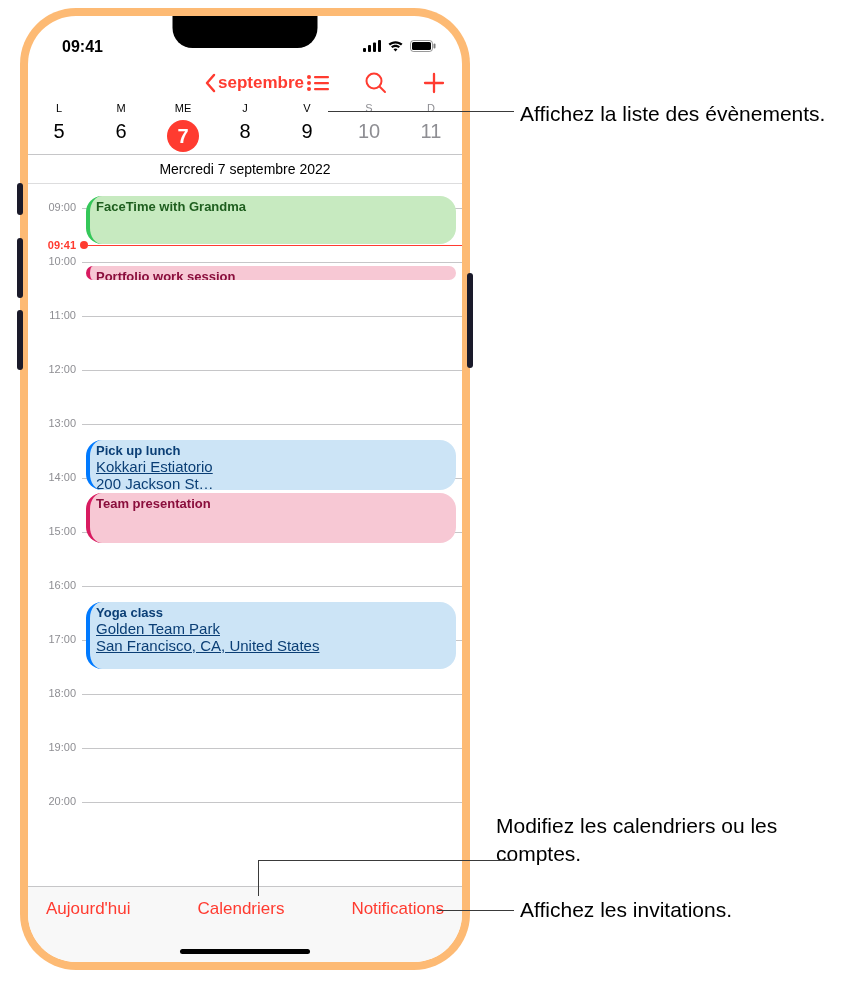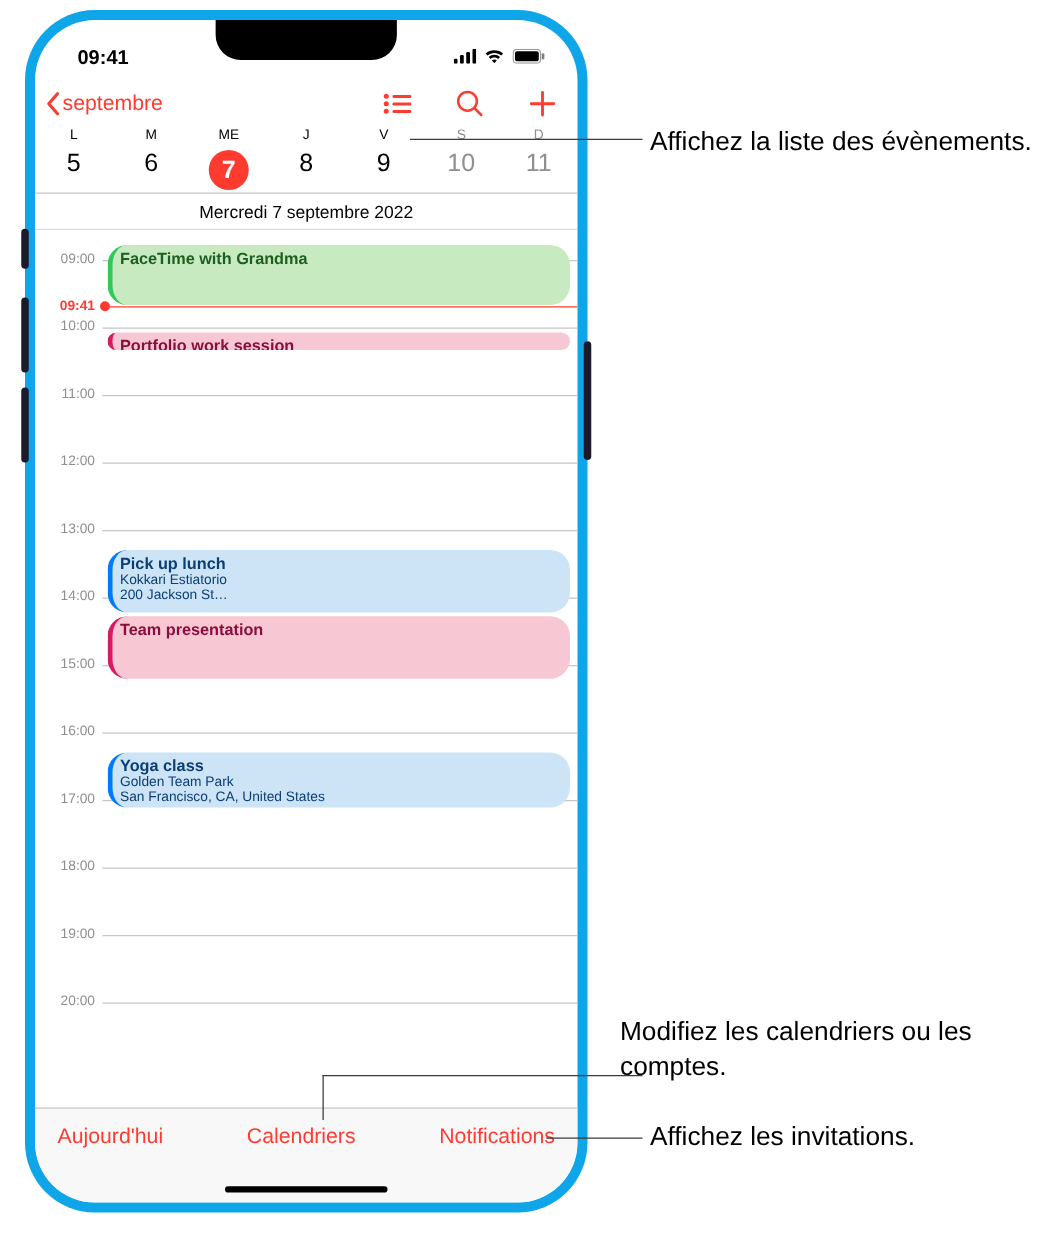--- a/index.html
+++ b/index.html
@@ -10,21 +10,21 @@
   width: 841px;
   height: 993px;
   position: relative;
 }
 .phone-frame {
   position: absolute;
   left: 20px;
   top: 8px;
   width: 450px;
   height: 962px;
-  background: #0ea5e9;
+  background: #fdba74;
   border-radius: 56px;
   padding: 8px;
   box-sizing: border-box;
 }
 .phone-screen {
   width: 100%;
   height: 100%;
   background: #fff;
   border-radius: 48px;
   overflow: hidden;
@@ -58,22 +58,23 @@
   padding: 14px 26px 0 34px;
   height: 34px;
   font-size: 16px;
   font-weight: 600;
 }
 .status-right { display: flex; gap: 6px; align-items: center; }
 
 .nav-bar {
   display: flex;
   align-items: center;
-  justify-content: space-between;
+  justify-content: flex-end;
   padding: 8px 14px 4px 8px;
+  font-weight: bold;
 }
 .back-btn {
   display: flex;
   align-items: center;
   color: #ff3b30;
   font-size: 17px;
   gap: 2px;
 }
 .nav-icons {
   display: flex;
@@ -181,21 +182,21 @@
   left: 58px;
   right: 6px;
   border-radius: 16px;
   padding: 3px 6px;
   box-sizing: border-box;
   border-left-width: 4px;
   border-left-style: solid;
   overflow: hidden;
 }
 .event-title { font-size: 13px; font-weight: 600; }
-.event-sub { font-size: 11px; }
+.event-sub { font-size: 15px; text-decoration: underline; }
 .ev-green { background: #c7eac0; border-left-color: #34c759; color: #1e5e1e; }
 .ev-pink  { background: #f7c8d4; border-left-color: #d81b60; color: #8a0e3c; }
 .ev-blue  { background: #cce4f6; border-left-color: #007aff; color: #0a3e75; }
 
 .toolbar {
   position: absolute;
   bottom: 0;
   left: 0;
   right: 0;
   height: 76px;
@@ -397,21 +398,21 @@
           <div class="event-title">Portfolio work session</div>
         </div>
         <div class="event ev-blue" style="top: 256px; height: 50px;">
           <div class="event-title">Pick up lunch</div>
           <div class="event-sub">Kokkari Estiatorio</div>
           <div class="event-sub">200 Jackson St…</div>
         </div>
         <div class="event ev-pink" style="top: 309px; height: 50px;">
           <div class="event-title">Team presentation</div>
         </div>
-        <div class="event ev-blue" style="top: 418px; height: 44px;">
+        <div class="event ev-blue" style="top: 418px; height: 67px;">
           <div class="event-title">Yoga class</div>
           <div class="event-sub">Golden Team Park</div>
           <div class="event-sub">San Francisco, CA, United States</div>
         </div>
       </div>
 
     <div class="toolbar">
       <div class="toolbar-btn">Aujourd'hui</div>
       <div class="toolbar-btn">Calendriers</div>
       <div class="toolbar-btn">Notifications</div>

